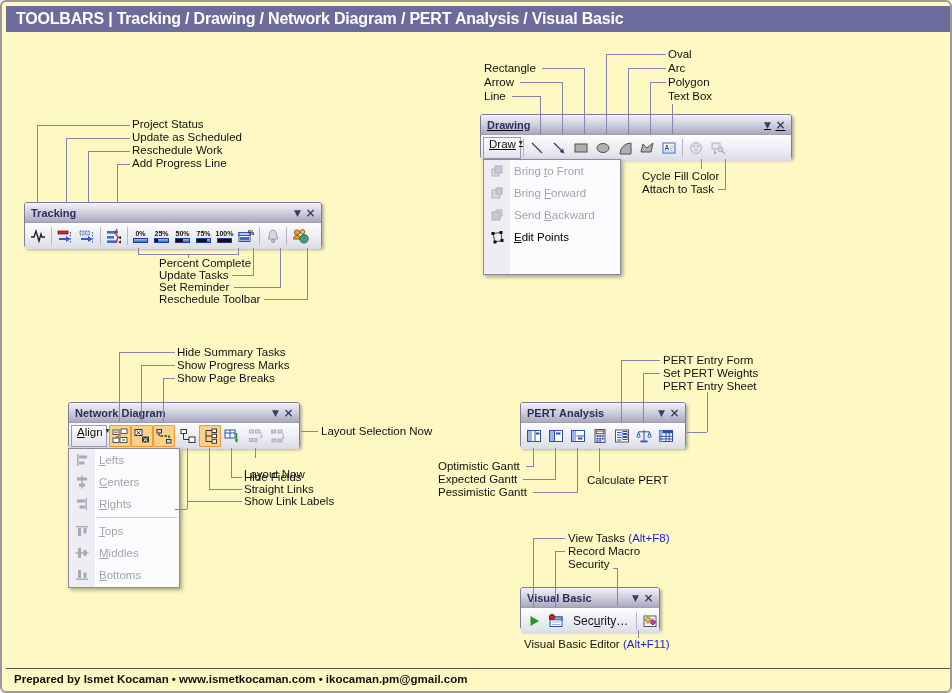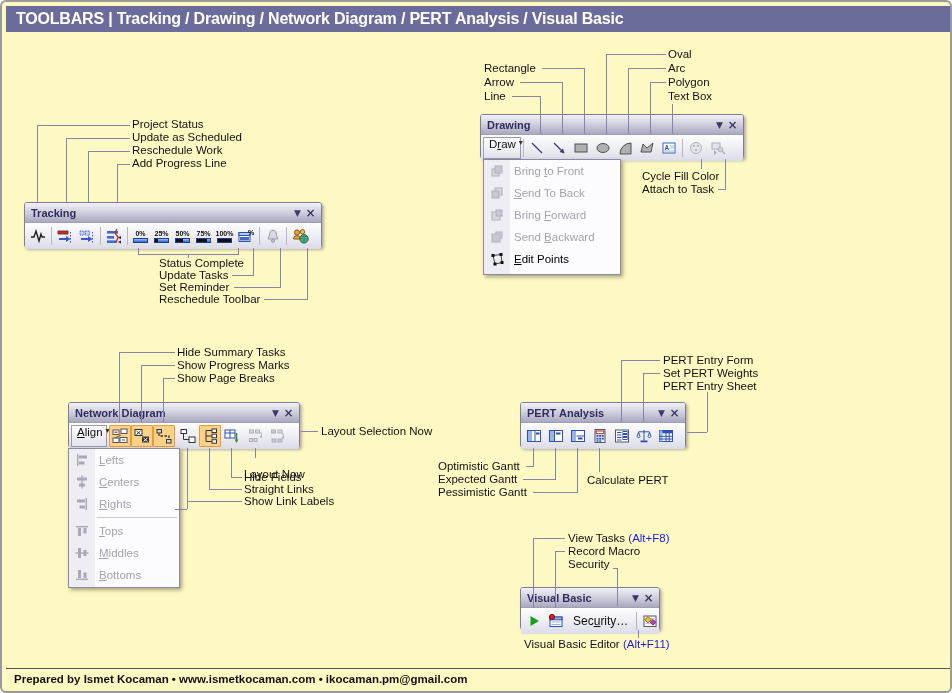--- a/index.html
+++ b/index.html
@@ -174,36 +174,36 @@
   <div class="callout" style="left:130px;top:155px;">Add Progress Line</div>
   <i class="cl" style="left:35px;top:123px;width:93px;height:1px"></i>
     <i class="cl" style="left:35px;top:123px;width:1px;height:77px"></i>
   <i class="cl" style="left:64px;top:136px;width:64px;height:1px"></i>
     <i class="cl" style="left:64px;top:136px;width:1px;height:64px"></i>
   <i class="cl" style="left:86px;top:149px;width:42px;height:1px"></i>
     <i class="cl" style="left:86px;top:149px;width:1px;height:51px"></i>
   <i class="cl" style="left:115px;top:162px;width:13px;height:1px"></i>
     <i class="cl" style="left:115px;top:162px;width:1px;height:38px"></i>
 
-  <div class="callout" style="left:157px;top:255px;">Status Complete</div>
+  <div class="callout" style="left:157px;top:255px;">Percent Complete</div>
   <div class="callout" style="left:157px;top:267px;">Update Tasks</div>
   <div class="callout" style="left:157px;top:279px;">Set Reminder</div>
   <div class="callout" style="left:157px;top:291px;">Reschedule Toolbar</div>
   <i class="cl" style="left:136px;top:246px;width:1px;height:7px"></i>
     <i class="cl" style="left:236px;top:246px;width:1px;height:7px"></i>
   <i class="cl" style="left:136px;top:252px;width:101px;height:1px"></i>
     <i class="cl" style="left:186px;top:252px;width:1px;height:4px"></i>
   <i class="cl" style="left:230px;top:273px;width:21px;height:1px"></i>
     <i class="cl" style="left:251px;top:246px;width:1px;height:28px"></i>
   <i class="cl" style="left:232px;top:285px;width:46px;height:1px"></i>
     <i class="cl" style="left:278px;top:246px;width:1px;height:40px"></i>
   <i class="cl" style="left:262px;top:297px;width:43px;height:1px"></i>
     <i class="cl" style="left:305px;top:246px;width:1px;height:52px"></i>
 
-  <div class="win" style="left:478px;top:112px;width:264px;height:45px;">
+  <div class="win" style="left:478px;top:112px;width:312px;height:45px;text-decoration:underline;">
     <div class="win-title">
       <span>Drawing</span>
         <span class="spacer"></span>
       <span class="tbar-glyph">▼</span>
       <span class="tbar-glyph x">×</span>
     </div>
     <div class="win-body">
       <div class="menu-btn" style="width:38px">
         <span><span>D</span><span class="ul">r</span><span>aw</span></span>
         <span class="chev">▾</span>
@@ -271,29 +271,20 @@
 
   <div class="menu" style="left:481px;top:157px;width:138px;height:116px;">
     <div class="menu-item dis">
       <span class="mi-ico">
           <svg width="16" height="16">
             <rect x="3" y="6" width="7" height="7" fill="#d8d8e0" stroke="#b0b0bc"></rect>
             <rect x="6" y="3" width="7" height="7" fill="#c8c8d4" stroke="#b0b0bc"></rect>
           </svg>
         </span>
       <span><span>Bring </span><span class="ul">t</span><span>o Front</span></span>
-    </div>
-    <div class="menu-item dis">
-      <span class="mi-ico">
-          <svg width="16" height="16">
-            <rect x="6" y="3" width="7" height="7" fill="#d8d8e0" stroke="#b0b0bc"></rect>
-            <rect x="3" y="6" width="7" height="7" fill="#c8c8d4" stroke="#b0b0bc"></rect>
-          </svg>
-        </span>
-      <span><span></span><span class="ul">S</span><span>end To Back</span></span>
     </div>
     <div class="menu-item dis">
       <span class="mi-ico">
           <svg width="16" height="16">
             <rect x="3" y="5" width="8" height="8" fill="#d8d8e0" stroke="#b0b0bc"></rect>
             <rect x="7" y="3" width="6" height="6" fill="#c8c8d4" stroke="#b0b0bc"></rect>
           </svg>
         </span>
       <span><span>Bring </span><span class="ul">F</span><span>orward</span></span>
     </div>

